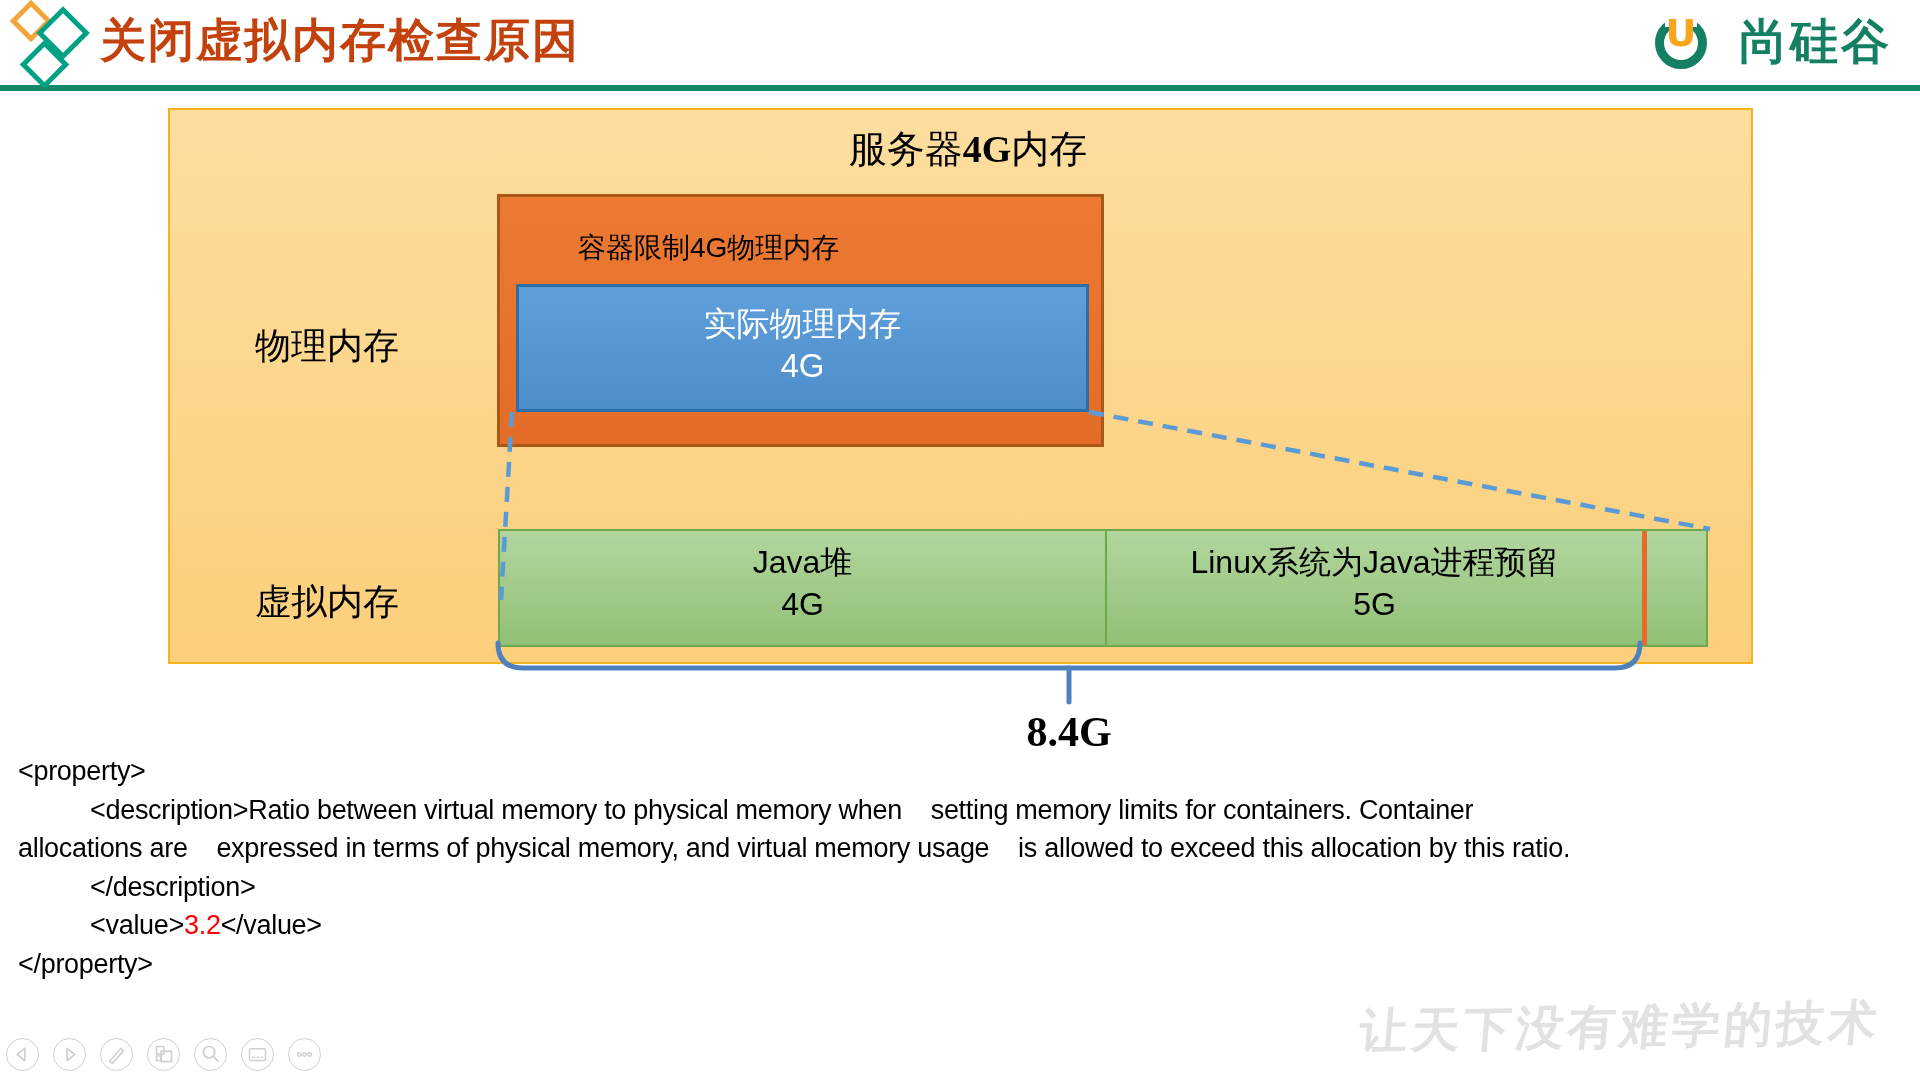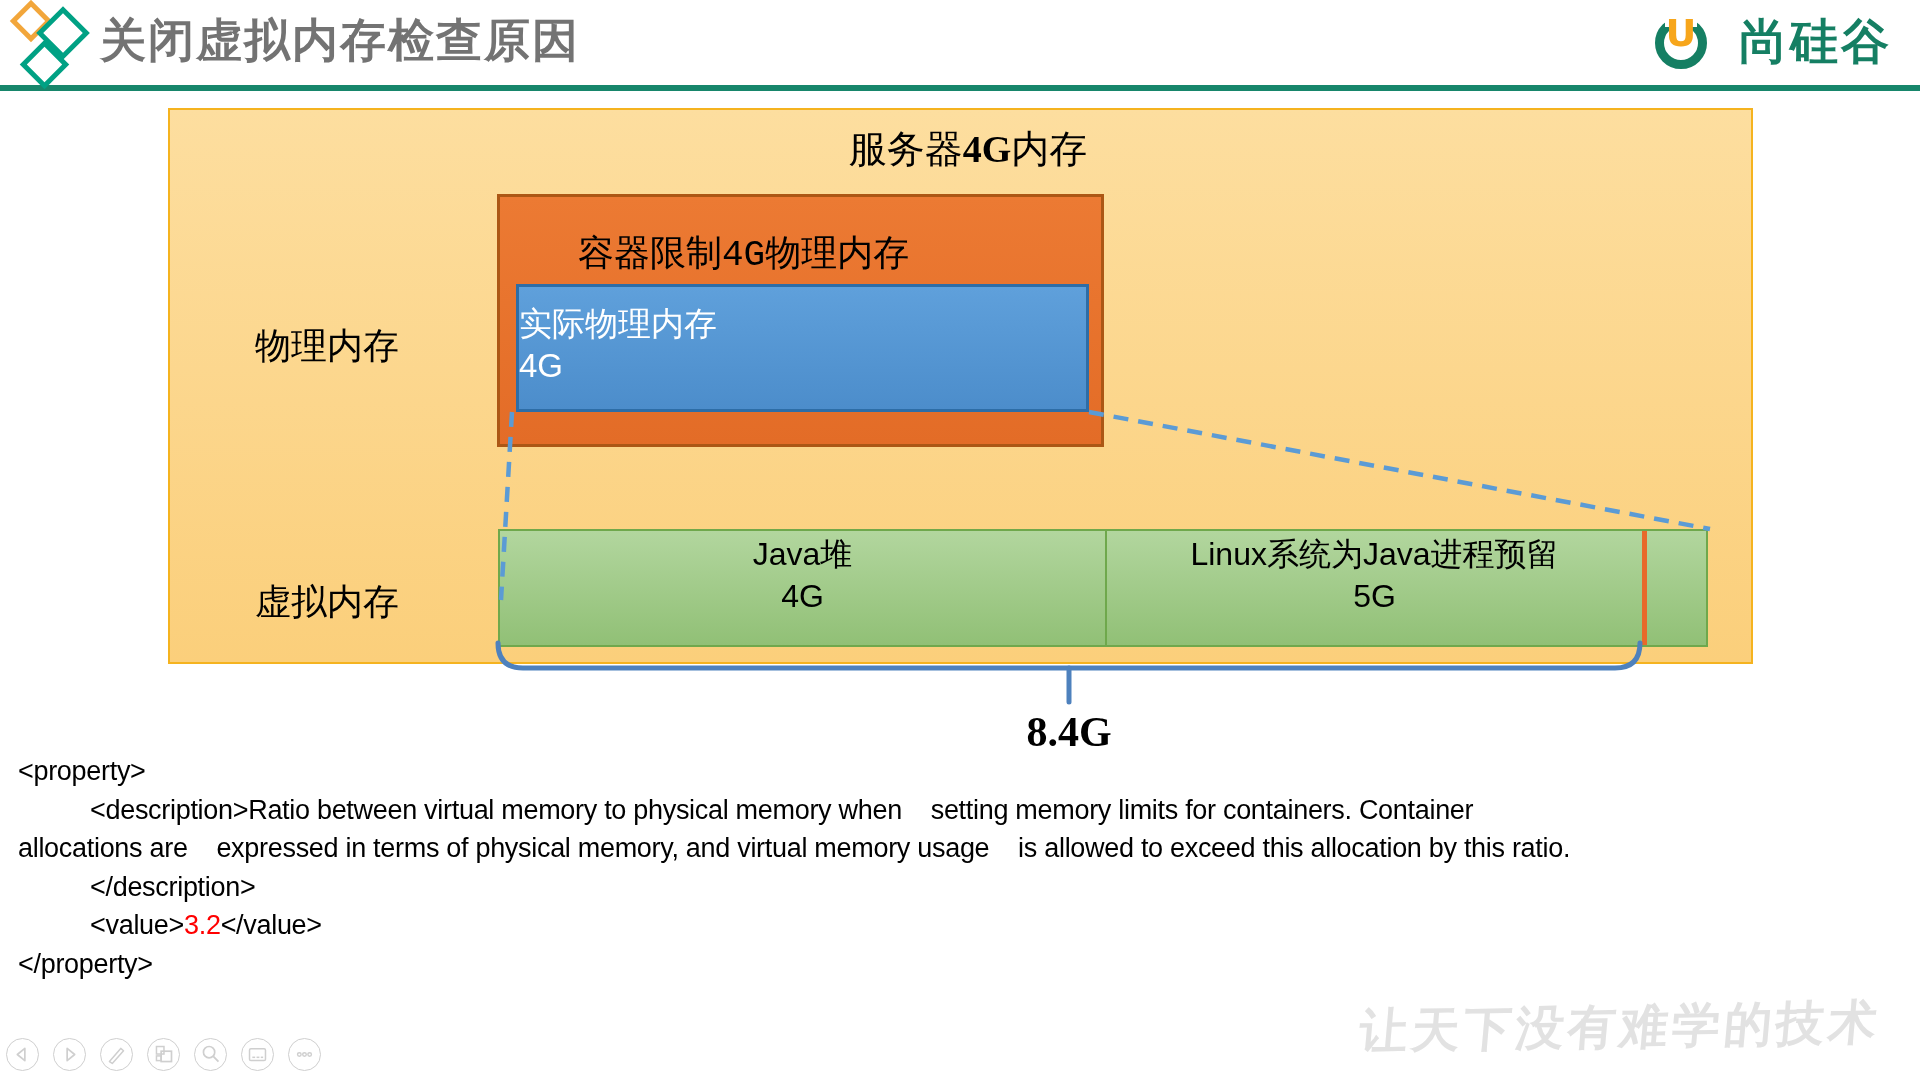--- a/index.html
+++ b/index.html
@@ -8,21 +8,21 @@
 
   .slide { position:absolute; inset:0; background:#fff; }
 
   
   .accent-line { position:absolute; left:0; top:85px; width:1920px; height:6px; background:#17866B; }
   .diamond { position:absolute; transform:rotate(45deg); background:transparent; }
   .diamond.orange { left:16px; top:6px;  width:30px; height:30px; border:5px solid #F2A63B; z-index:1; }
   .diamond.teal-1 { left:44px; top:14px; width:38px; height:38px; border:5px solid #00A184; z-index:2; }
   .diamond.teal-2 { left:27px; top:47px; width:35px; height:35px; border:5px solid #00A184; z-index:3; }
   .page-title { position:absolute; left:100px; top:10px; font-family:"Liberation Serif", serif;
-                font-size:46px; font-weight:600; color:#737373; letter-spacing:2px; white-space:nowrap; }
+                font-size:46px; font-weight:600; color:#c2410c; letter-spacing:2px; white-space:nowrap; }
 
   .brand { position:absolute; right:28px; top:10px; display:flex; align-items:center; }
   .brand-mark { position:relative; width:58px; height:58px; }
   .brand-ring { position:absolute; left:0; top:4px; width:52px; height:52px; border-radius:50%;
                 border:9px solid #157F63; }
   .brand-notch { position:absolute; left:10px; top:0; width:32px; height:14px; background:#fff; }
   .brand-u { position:absolute; left:0; top:-2px; width:52px; text-align:center;
              font-size:38px; font-weight:bold; color:#F7A61B; font-family:"DejaVu Sans", sans-serif; }
   .brand-name { margin-left:26px; font-size:48px; font-weight:bold; color:#157F63; letter-spacing:3px; }
 
@@ -33,32 +33,32 @@
                   font-family:"Liberation Serif", serif; font-size:38px; color:#000;padding-left:15px; }
   .server-title .num { font-weight:bold; }
 
   .mem-label { position:absolute; font-size:36px; color:#000; white-space:nowrap;margin-left:35px; }
   .mem-label.physical { left:220px; top:322px; }
   .mem-label.virtual  { left:220px; top:578px; }
 
   
   .container-box { position:absolute; left:497px; top:194px; width:607px; height:253px;
                    background:linear-gradient(#EC7A33,#E36C27); border:3px solid #AC5715; }
-  .container-label { position:absolute; left:78px; top:32px; font-size:36px; color:#000; white-space:nowrap;font-family:Liberation Mono, monospace; }
+  .container-label { position:absolute; left:78px; top:32px; font-size:28px; color:#000; white-space:nowrap; }
 
   .actual-box { position:absolute; left:16px; top:87px; width:573px; height:128px;
                 background:linear-gradient(#5FA0DB,#4C8DCB); border:3px solid #2E6DA6;
-                color:#fff; text-align:left; padding-top:16px; }
+                color:#fff; text-align:center; padding-top:16px; }
   .actual-box .l1 { font-size:33px; line-height:42px; }
   .actual-box .l2 { font-size:33px; line-height:42px; }
 
   
   .vmem-bar { position:absolute; left:498px; top:529px; width:1210px; height:118px;
               background:linear-gradient(#B2D69E,#91C076); border:2px solid #6FA84C; display:flex; }
-  .vmem-cell { text-align:center; color:#000; padding-top:2px; }
+  .vmem-cell { text-align:center; color:#000; padding-top:10px; }
   .vmem-cell .l1 { font-size:32px; line-height:42px; white-space:nowrap; }
   .vmem-cell .l2 { font-size:32px; line-height:42px; }
   .vmem-cell.java  { width:605px; }
   .vmem-divider { width:2px; background:#6FA84C; height:100%; }
   .vmem-cell.linux { width:535px; }
   .ratio-line { width:5px; background:#E8692A; height:100%; }
   .vmem-strip { flex:1; }
 
   
   .overlay { position:absolute; inset:0; width:1920px; height:1080px; pointer-events:none; }

